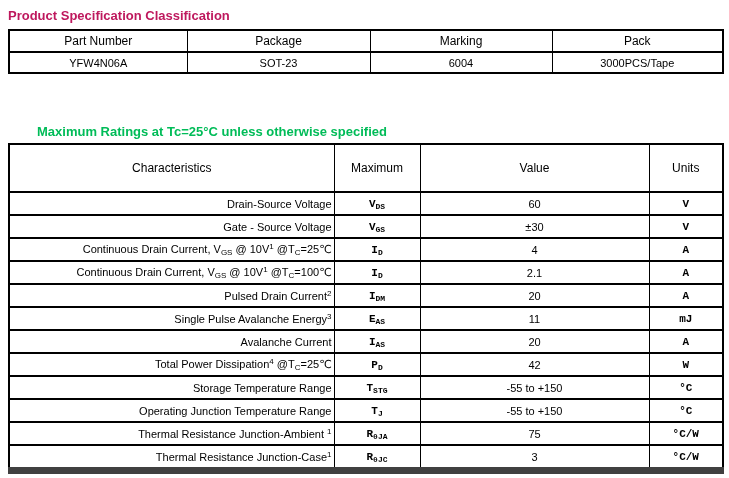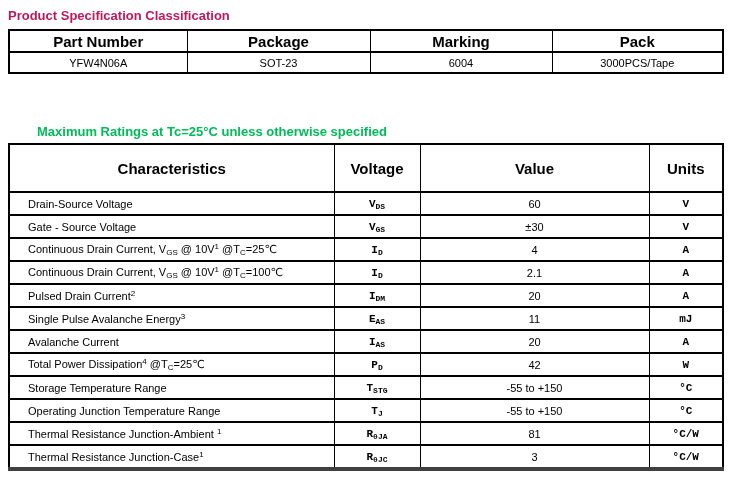--- a/index.html
+++ b/index.html
@@ -29,27 +29,27 @@
     border-left:1px solid #000;
     border-right:1px solid #000;
     border-top:2px solid #000;
     border-bottom:2px solid #000;
     text-align:center;
     vertical-align:middle;
     padding:0 2px;
     overflow:hidden;
     white-space:nowrap;
   }
-  th{font-size:15px;font-weight:bold;}
+  th{font-size:12px;font-weight:normal;}
   #product-table th{height:20px;}
   #product-table td{height:19px;margin-top:36px;}
-  #ratings-table{border-bottom:4px solid #404040;}
+  #ratings-table{border-bottom:7px solid #404040;}
   #ratings-table th{height:46px;}
   #ratings-table td{height:21px;}
-  td.char{text-align:left;padding-left:18px;}
+  td.char{text-align:right;padding-left:12px;}
   td.sym,td.unit{font-weight:bold;font-family:Liberation Mono, monospace;}
   sub{font-size:8px;vertical-align:-2px;line-height:0;}
   sup{font-size:8px;vertical-align:4px;line-height:0;}
   td.sym sub{font-weight:bold;}
 </style>
 </head>
 <body>
 
 <div class="page">
 
@@ -85,21 +85,21 @@
   <table id="ratings-table">
     <colgroup>
       <col style="width:325px">
         <col style="width:86px">
         <col style="width:229px">
         <col style="width:74px">
     </colgroup>
     <thead>
       <tr>
         <th>Characteristics</th>
-        <th>Voltage</th>
+        <th>Maximum</th>
         <th>Value</th>
         <th>Units</th>
       </tr>
     </thead>
     <tbody>
         <tr>
           <td class="char">Drain-Source Voltage</td>
           <td class="sym">V<sub>DS</sub></td>
           <td>60</td>
           <td class="unit">V</td>
@@ -154,21 +154,21 @@
         </tr>
         <tr>
           <td class="char">Operating Junction Temperature Range</td>
           <td class="sym">T<sub>J</sub></td>
           <td>-55 to +150</td>
           <td class="unit">°C</td>
         </tr>
         <tr>
           <td class="char">Thermal Resistance Junction-Ambient <sup>1</sup></td>
           <td class="sym">R<sub>θJA</sub></td>
-          <td>81</td>
+          <td>75</td>
           <td class="unit">°C/W</td>
         </tr>
         <tr>
           <td class="char">Thermal Resistance Junction-Case<sup>1</sup></td>
           <td class="sym">R<sub>θJC</sub></td>
           <td>3</td>
           <td class="unit">°C/W</td>
         </tr>
       </tbody>
   </table>

